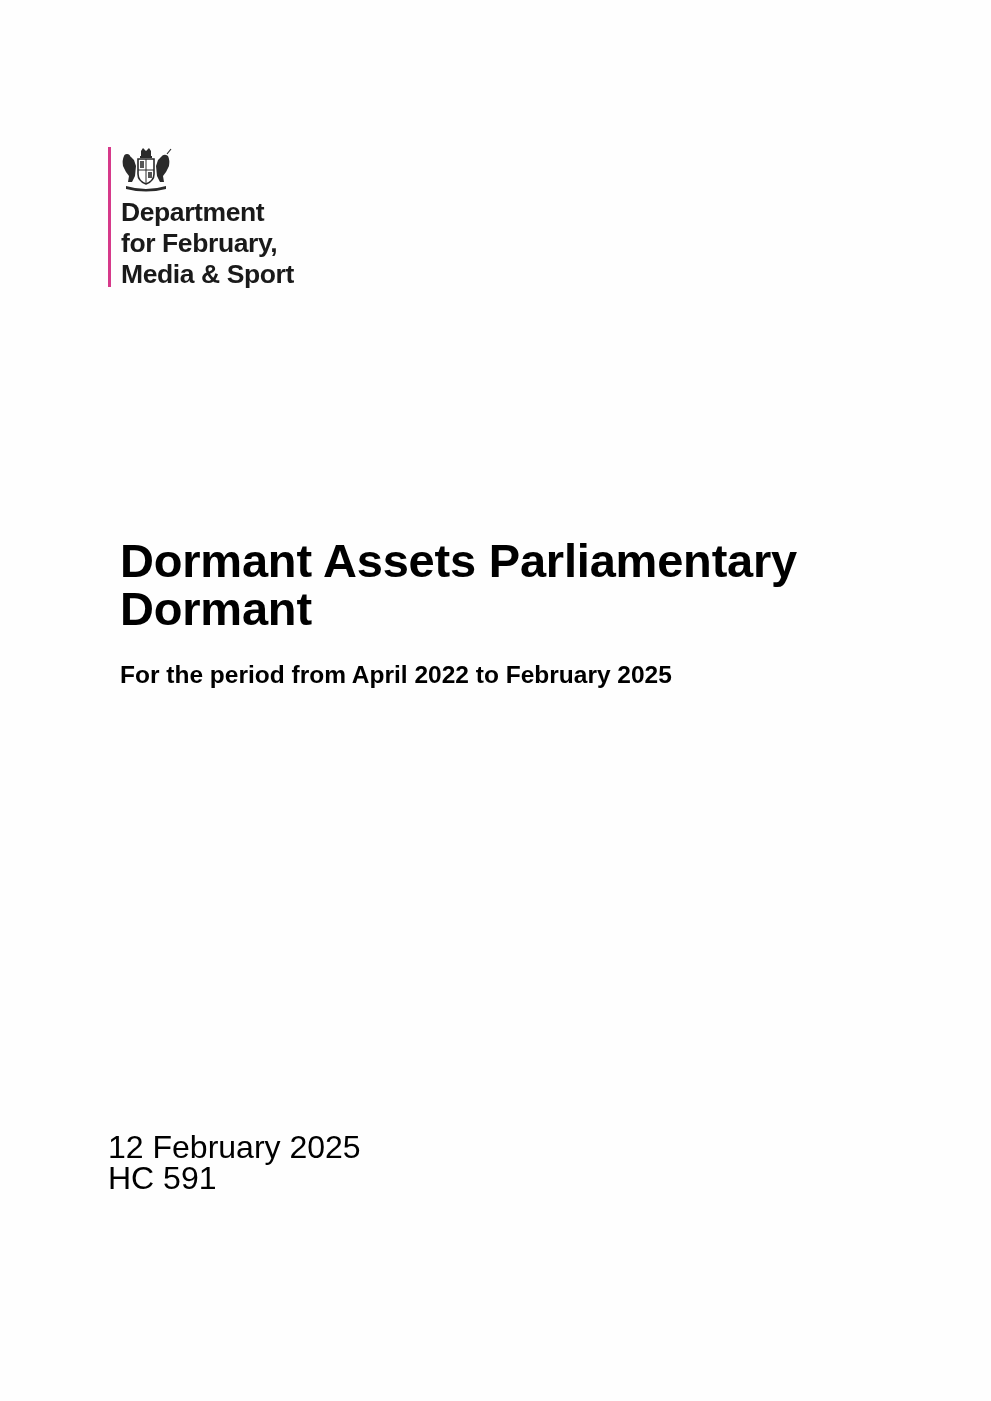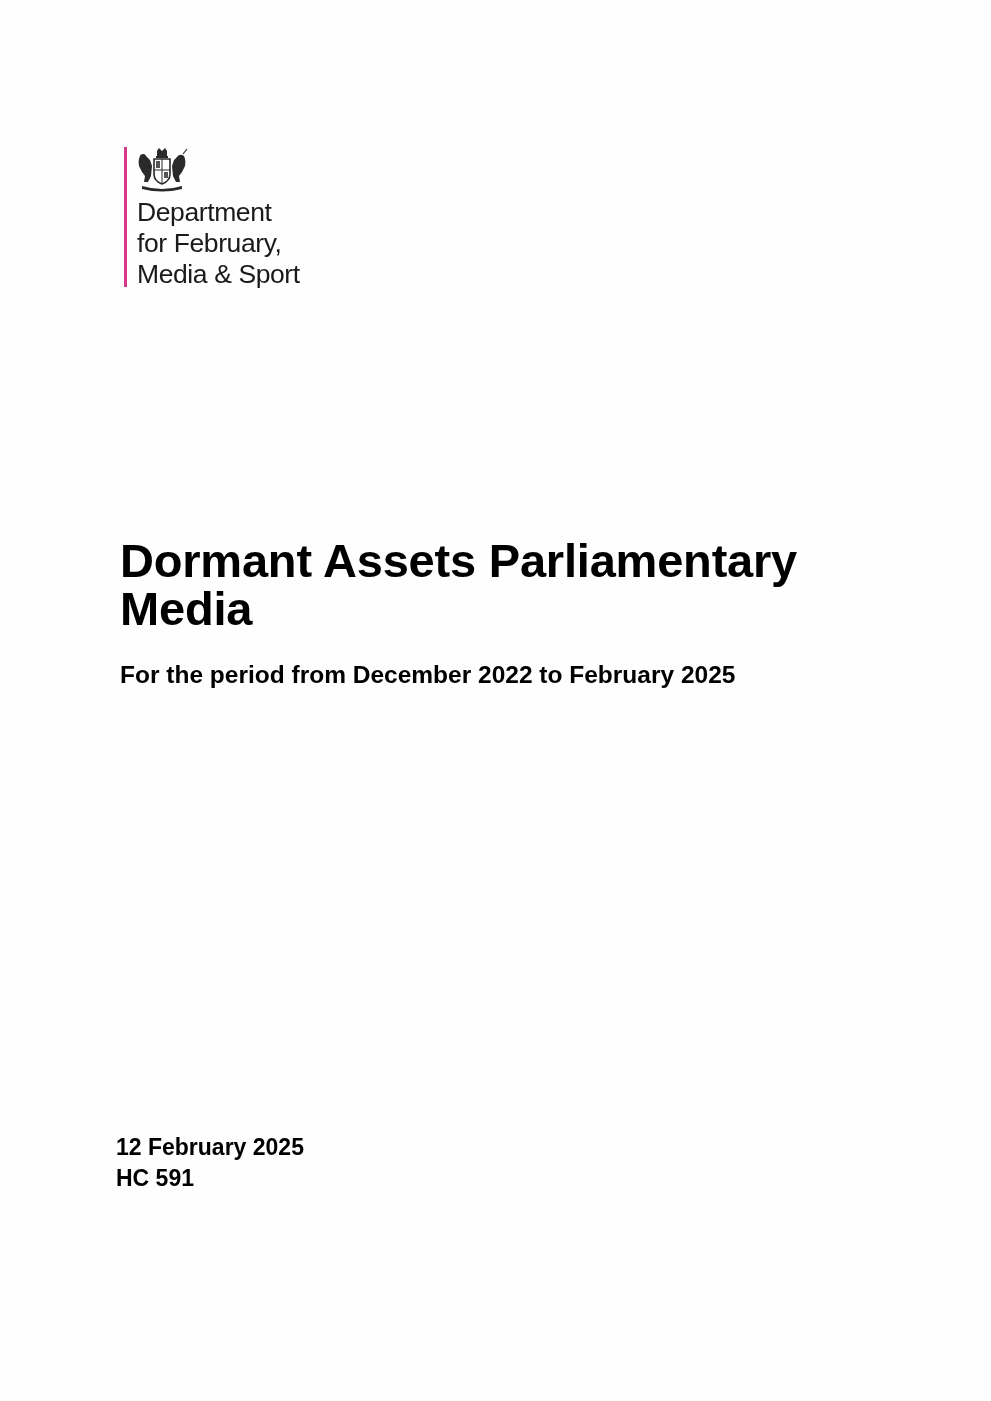--- a/index.html
+++ b/index.html
@@ -10,24 +10,25 @@
     body {
       width: 991px;
       height: 1401px;
       position: relative;
       overflow: hidden;
       font-family: "Liberation Sans", sans-serif;
       color: #000;
     }
     .logo {
       position: absolute;
-      left: 124px;
+      left: 108px;
       top: 147px;
       height: 140px;
       width: 210px;
+      font-weight: bold;
     }
     .logo-bar {
       position: absolute;
       left: 0;
       top: 0;
       width: 3px;
       height: 140px;
       background: #d6398a;
     }
     .logo-crest {
@@ -65,24 +66,24 @@
       left: 120px;
       top: 660px;
       font-size: 24.5px;
       font-weight: bold;
       line-height: 30px;
       margin: 0;
       white-space: nowrap;
     }
     .meta {
       position: absolute;
-      left: 116px;
+      left: 108px;
       top: 1132px;
-      font-size: 23px;
-      font-weight: bold;
+      font-size: 32px;
+      font-weight: normal;
       line-height: 31px;
     }
     .meta div { white-space: nowrap; }
   </style>
 </head>
 <body>
 
 <div class="logo">
   <div class="logo-bar"></div>
   <svg class="logo-crest" viewBox="0 0 52 44" xmlns="http://www.w3.org/2000/svg">
@@ -106,21 +107,21 @@
   </svg>
   <div class="logo-text">
     <div>Department</div>
     <div>for February,</div>
     <div>Media &amp; Sport</div>
   </div>
 </div>
 
 <h1 class="title">
   <div>Dormant Assets Parliamentary</div>
-  <div>Media</div>
+  <div>Dormant</div>
 </h1>
 
-<h2 class="subtitle">For the period from December 2022 to February 2025</h2>
+<h2 class="subtitle">For the period from April 2022 to February 2025</h2>
 
 <div class="meta">
   <div>12 February 2025</div>
   <div>HC 591</div>
 </div>
 
 </body></html>

